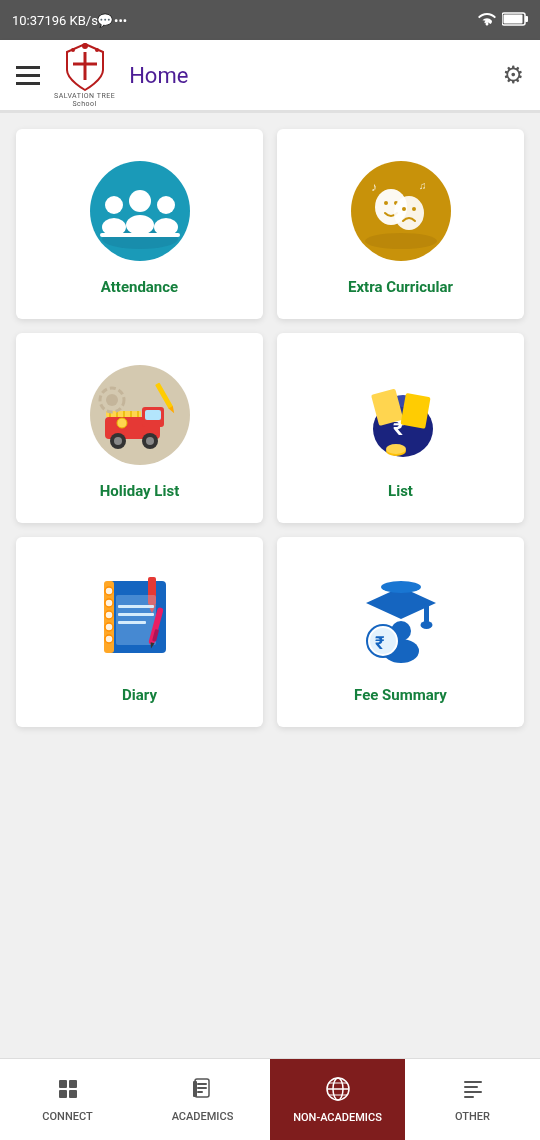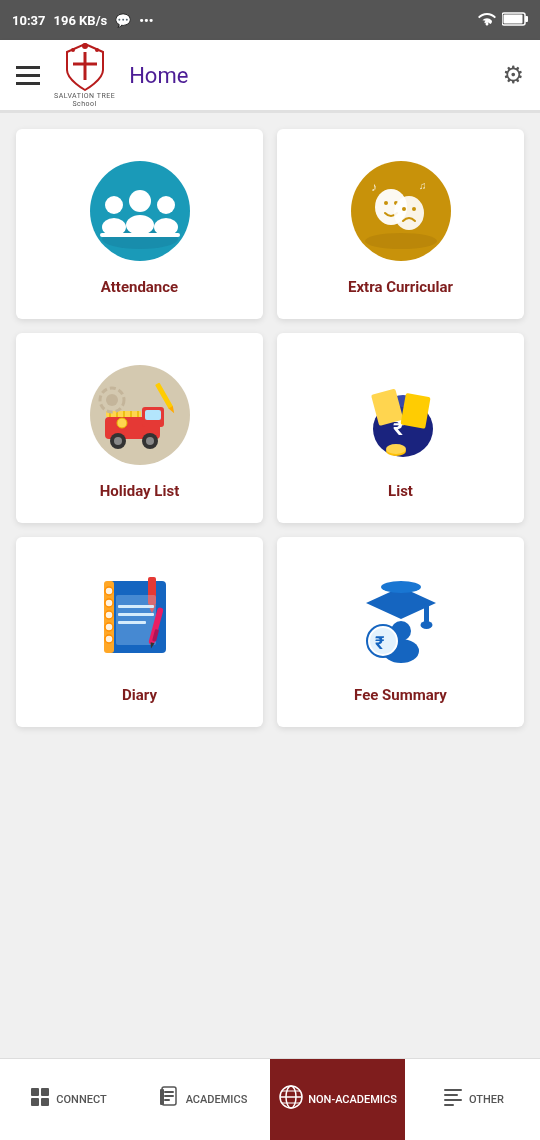--- a/index.html
+++ b/index.html
@@ -18,21 +18,21 @@
       width: 100%;
       height: 40px;
       background: #555;
       display: flex;
       align-items: center;
       justify-content: space-between;
       padding: 0 12px;
       color: white;
       font-size: 13px;
     }
-    .status-left { display: flex; align-items: center; gap: 8px; font-weight: bold; }
+    .status-left { display: flex; align-items: center; gap: 0; }
     .status-right { display: flex; align-items: center; gap: 6px; }
 
     
     .header {
       width: 100%;
       height: 70px;
       background: white;
       display: flex;
       align-items: center;
       justify-content: space-between;
@@ -79,38 +79,38 @@
       width: 110px;
       height: 110px;
       display: flex;
       align-items: center;
       justify-content: center;
       margin-bottom: 12px;
     }
     .card-label {
       font-size: 15px;
       font-weight: 700;
-      color: #7f1d1d;
+      color: #15803d;
       text-align: center;
     }
 
     
     .bottom-nav {
       position: absolute;
       bottom: 0;
       width: 100%;
       height: 82px;
       background: white;
       display: flex;
       border-top: 1px solid #ddd;
     }
     .nav-item {
       flex: 1;
       display: flex;
-      flex-direction: row;
+      flex-direction: column;
       align-items: center;
       justify-content: center;
       gap: 4px;
       cursor: pointer;
       font-size: 11px;
       color: #555;
       font-weight: 500;
     }
     .nav-item.active {
       background: #7f1d1d;

